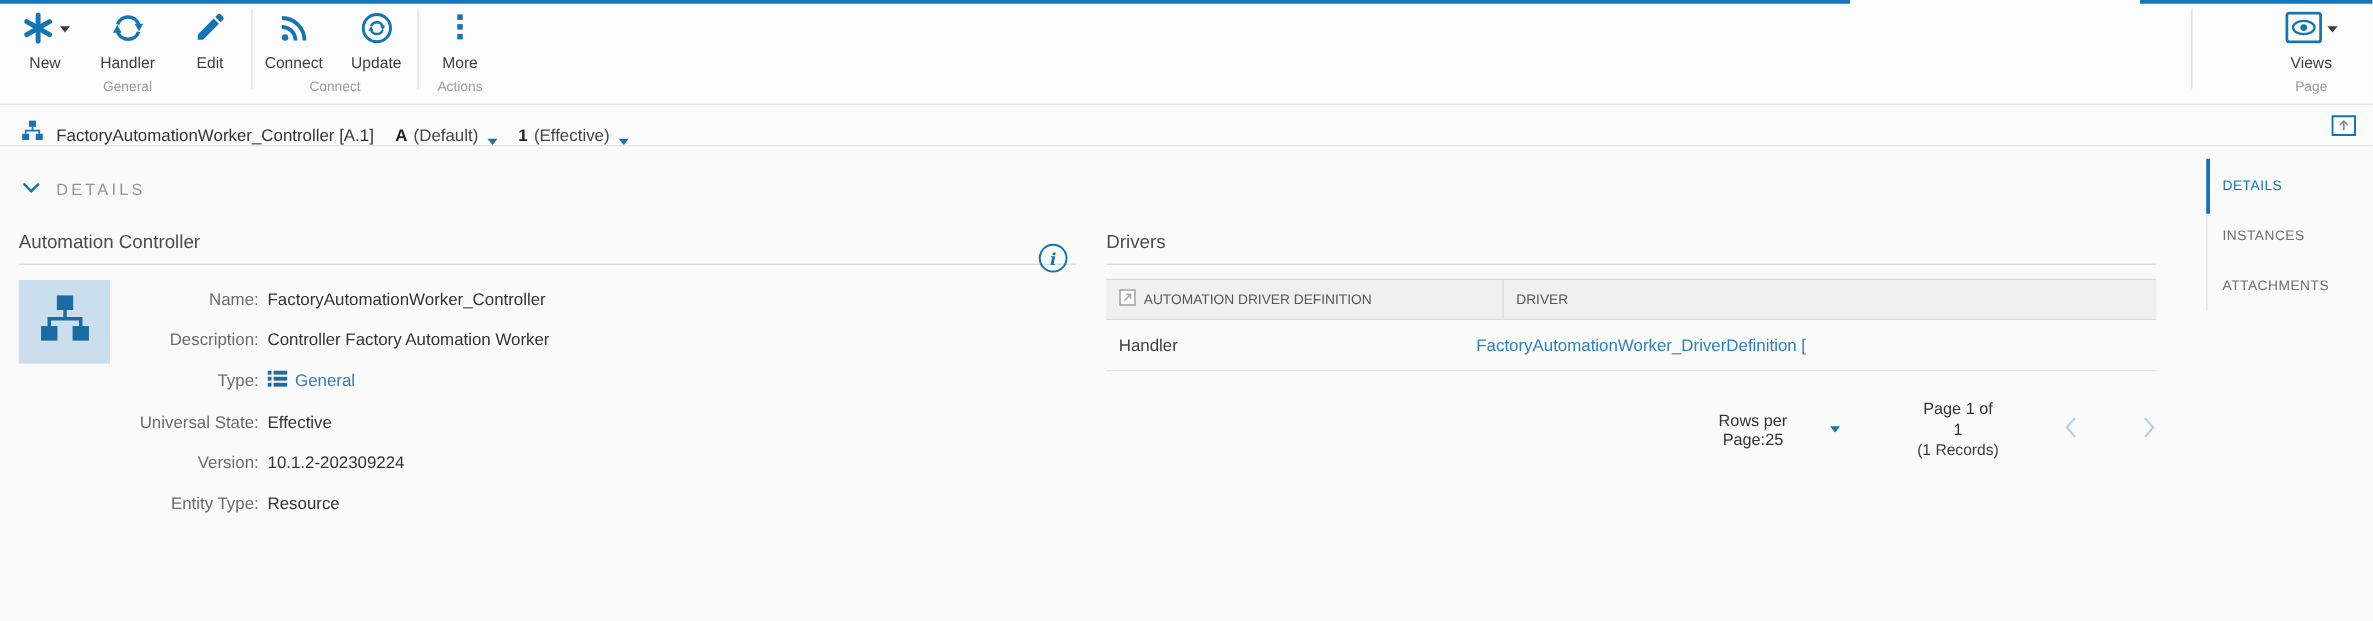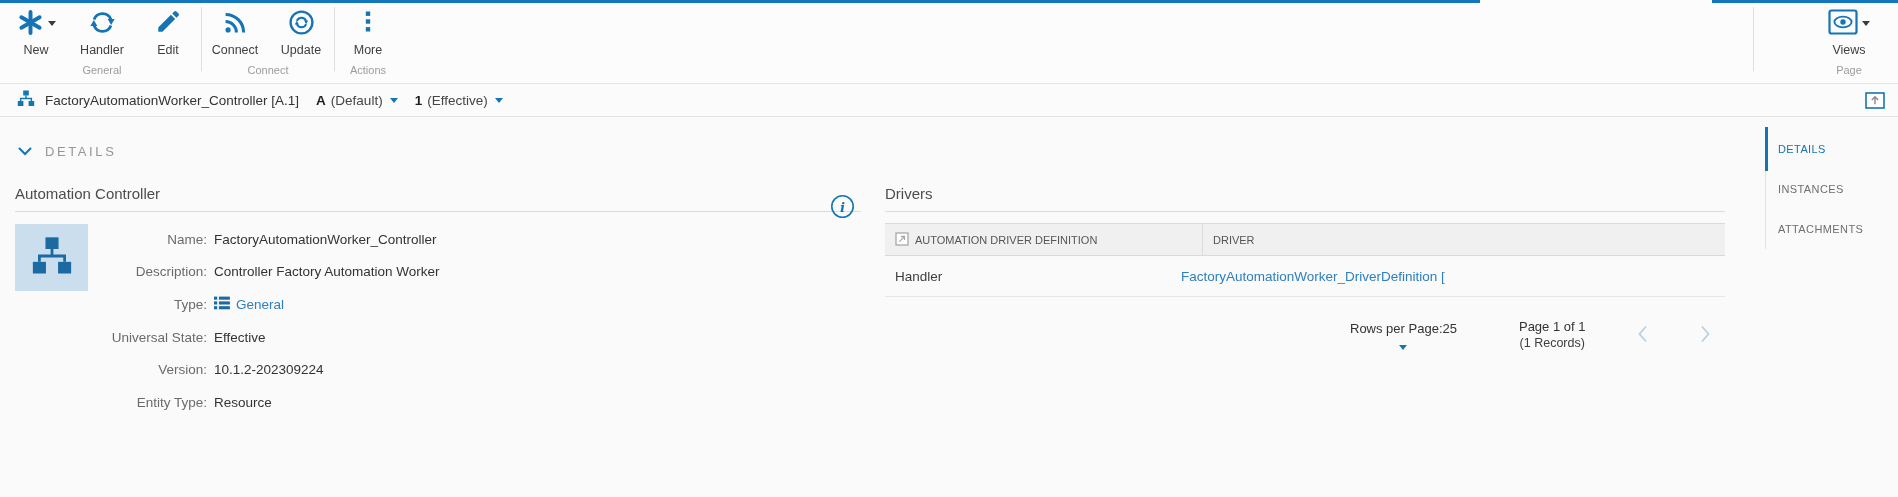--- a/index.html
+++ b/index.html
@@ -41,21 +41,21 @@
     width:0; height:0;
     border-left:4px solid transparent; border-right:4px solid transparent;
     border-top:5px solid #3c3c3c; display:inline-block;
   }
   .caret.blue { border-top-color:#1575b4; }
 
   
   .crumb {
     position:relative; height:33px; background:#fbfbfb;
     border-bottom:1px solid #e3e3e3;
-    display:flex; align-items:center; padding-left:17px;
+    display:flex; align-items:flex-end; padding-left:17px;
     font-size:13.5px; color:#333;
   }
   .crumb .entity { margin-left:10px; }
   .crumb .var { margin-left:17px; font-weight:bold; color:#1f1f1f; }
   .crumb .varlbl { margin-left:5px; color:#454545; }
   .crumb .caret { margin-left:7px; }
   .crumb-collapse { position:absolute; right:13px; top:8px; background:none; border:none; padding:0; cursor:pointer; }
 
   
   .content { position:relative; height:379px; }
@@ -89,21 +89,21 @@
   .th + .th { border-left:1px solid #dcdcdc; }
   .c1 { width:242px; flex:none; }
   .c2 { width:317px; flex:none; }
   .c3 { flex:1; }
   .tr { display:flex; align-items:center; height:41px; border-bottom:1px solid #e6e6e6; font-size:13.5px; color:#3e3e3e;gap:44px; }
   .td { padding-left:10px; }
   .td-link { display:block; width:302px; overflow:hidden; white-space:nowrap; }
   .swatch { width:15px; height:15px; background:#1ec9da; margin-left:13px; }
 
   .pager { display:flex; align-items:center; margin-top:21px; font-size:13px; color:#333; }
-  .rpp { display:flex; align-items:center; gap:9px; margin-left:465px; background:none; border:none; padding:0; font:inherit; color:#333; cursor:pointer;flex-direction:column; }
+  .rpp { display:flex; align-items:center; gap:9px; margin-left:465px; background:none; border:none; padding:0; font:inherit; color:#333; cursor:pointer; }
   .pg-info { text-align:center; margin-left:62px; line-height:17px; }
   .pg-info .l2 { font-size:12.5px; color:#3d3d3d; }
   .pg-btn { margin-left:52px; background:none; border:none; padding:0; cursor:default; }
 
   
   .side { position:absolute; right:0; top:129px; width:133px; }
   .side-inner { border-left:1px solid #e2e2e2; }
   .stab {
     position:relative; height:40px; display:flex; align-items:center;
     padding-left:12px; font-size:11px; letter-spacing:0.4px; color:#6f6f6f; cursor:pointer;

